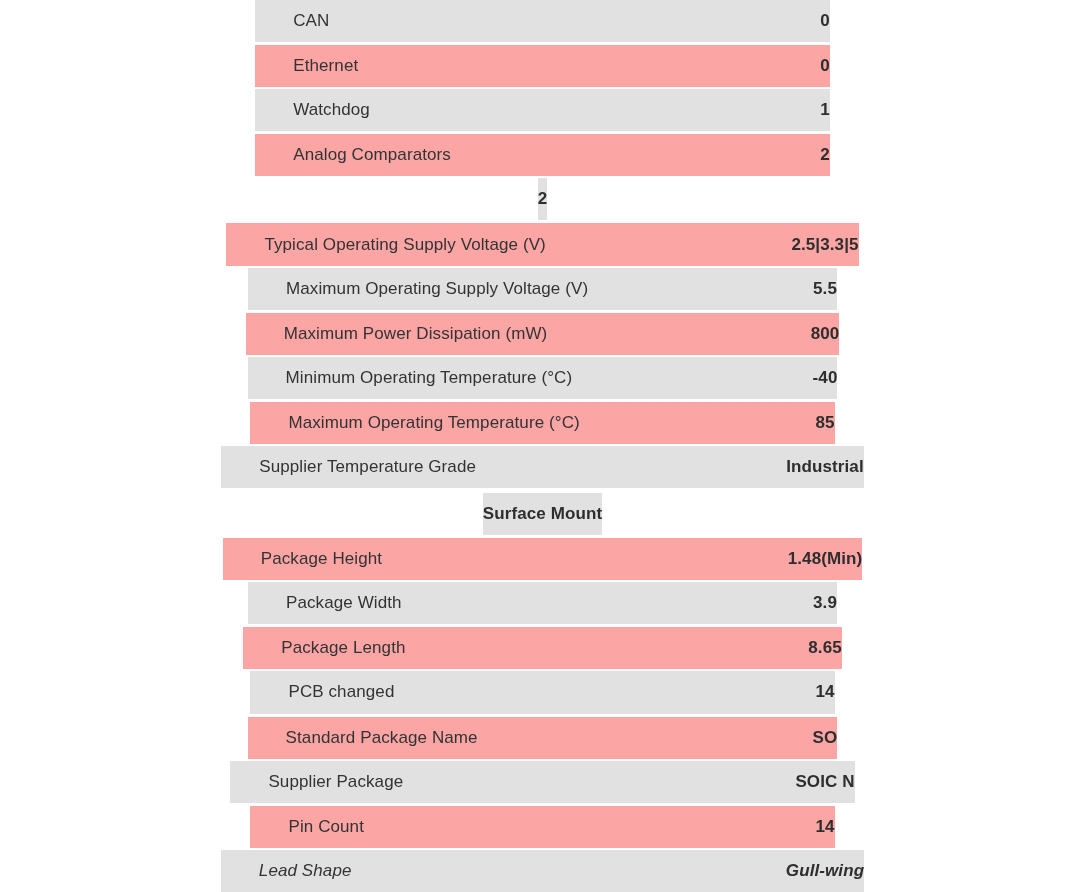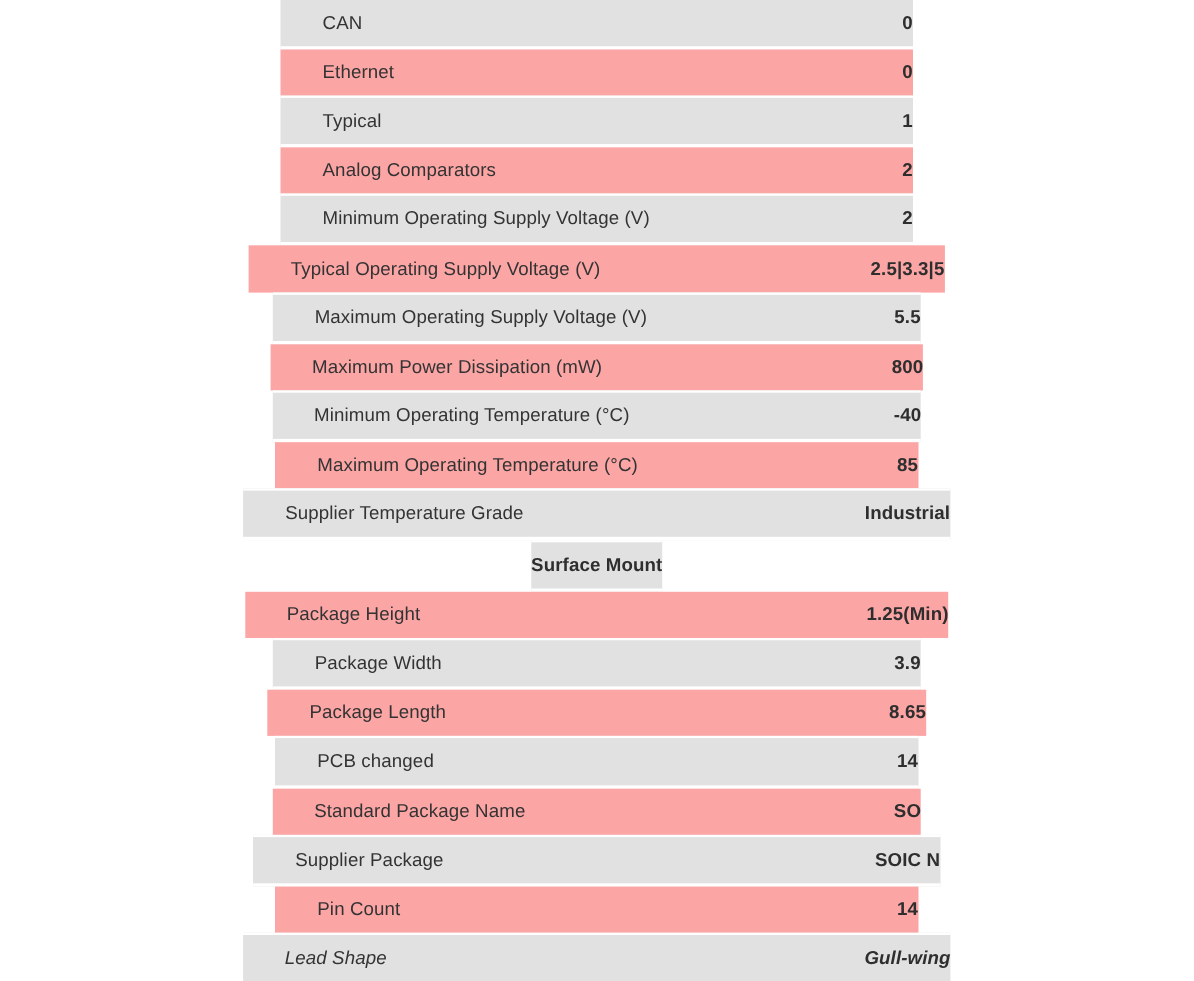--- a/index.html
+++ b/index.html
@@ -57,31 +57,30 @@
     <div class="spec-label">CAN</div>
     <div class="spec-value">0</div>
   </div>
 
   <div class="spec-row">
     <div class="spec-label">Ethernet</div>
     <div class="spec-value">0</div>
   </div>
 
   <div class="spec-row shaded">
-    <div class="spec-label">Typical</div>
+    <div class="spec-label">Watchdog</div>
     <div class="spec-value">1</div>
   </div>
 
   <div class="spec-row">
     <div class="spec-label">Analog Comparators</div>
     <div class="spec-value">2</div>
   </div>
 
   <div class="spec-row shaded">
-    <div class="spec-label">Minimum Operating Supply Voltage (V)</div>
     <div class="spec-value">2</div>
   </div>
 
   <div class="spec-row">
     <div class="spec-label">Typical Operating Supply Voltage (V)</div>
     <div class="spec-value">2.5|3.3|5</div>
   </div>
 
   <div class="spec-row shaded">
     <div class="spec-label">Maximum Operating Supply Voltage (V)</div>
@@ -108,21 +107,21 @@
     <div class="spec-value">Industrial</div>
   </div>
 
 
   <div class="spec-row shaded">
     <div class="spec-value">Surface Mount</div>
   </div>
 
   <div class="spec-row">
     <div class="spec-label">Package Height</div>
-    <div class="spec-value">1.25(Min)</div>
+    <div class="spec-value">1.48(Min)</div>
   </div>
 
   <div class="spec-row shaded">
     <div class="spec-label">Package Width</div>
     <div class="spec-value">3.9</div>
   </div>
 
   <div class="spec-row">
     <div class="spec-label">Package Length</div>
     <div class="spec-value">8.65</div>

